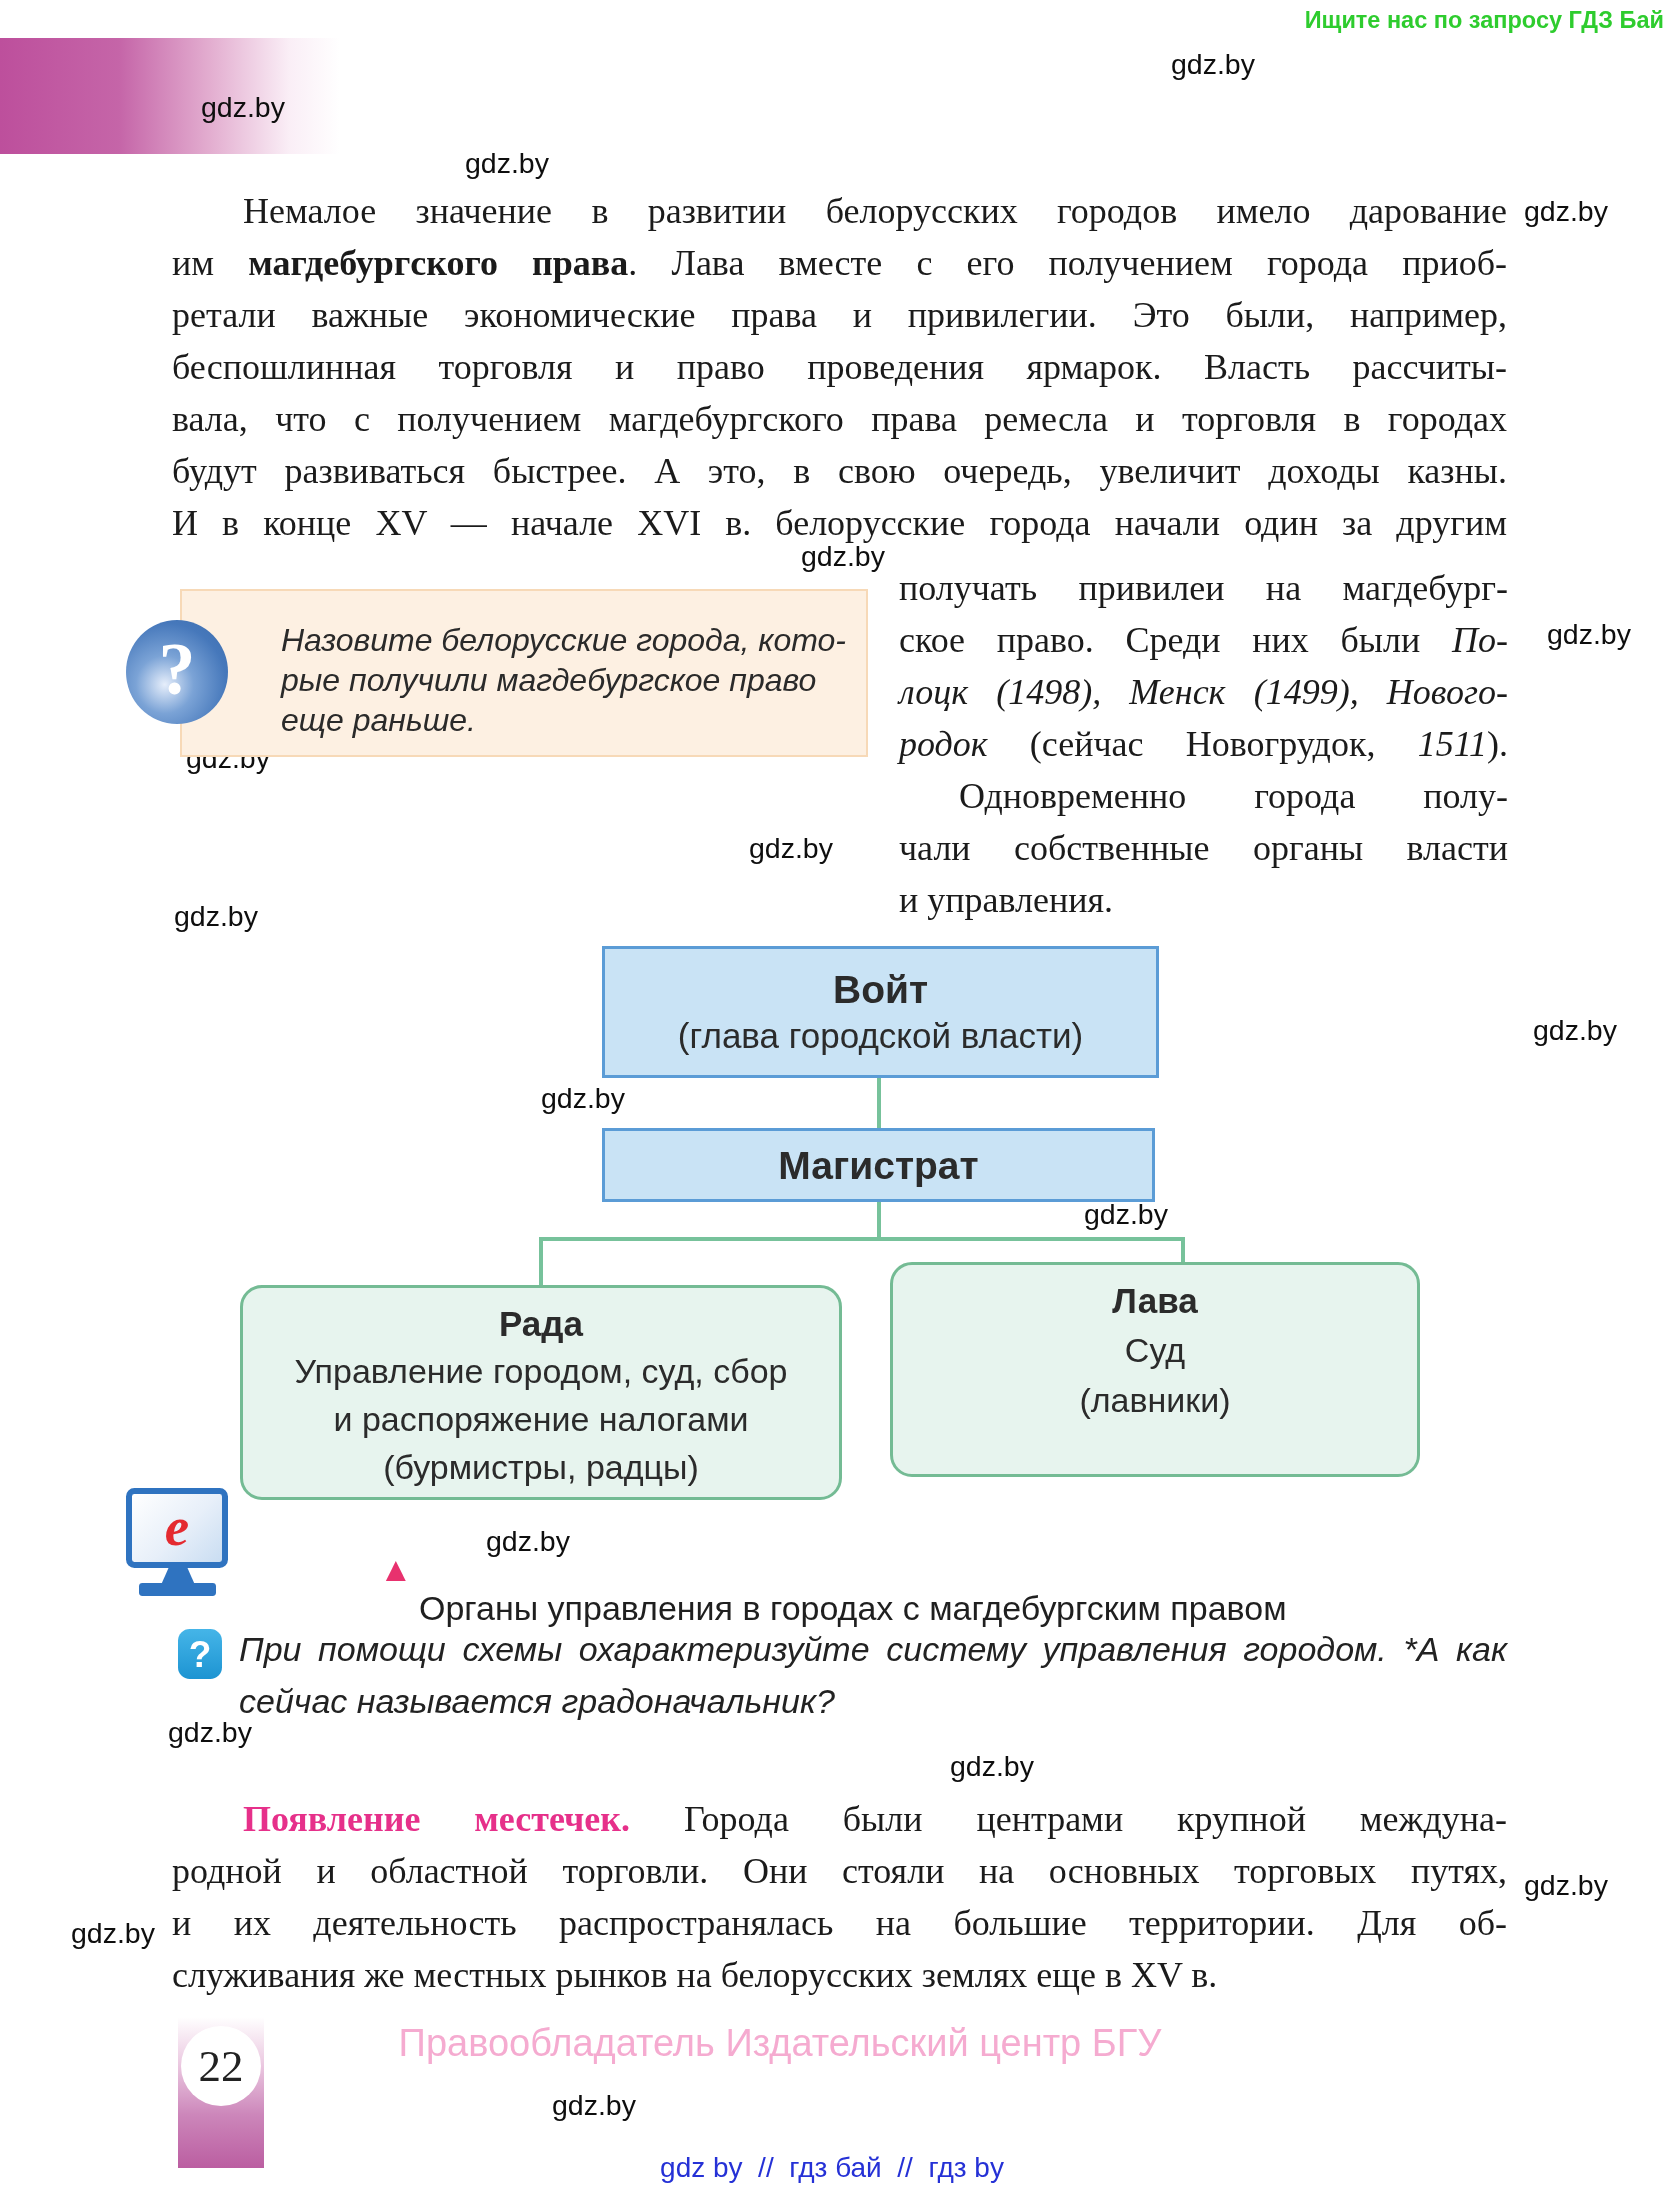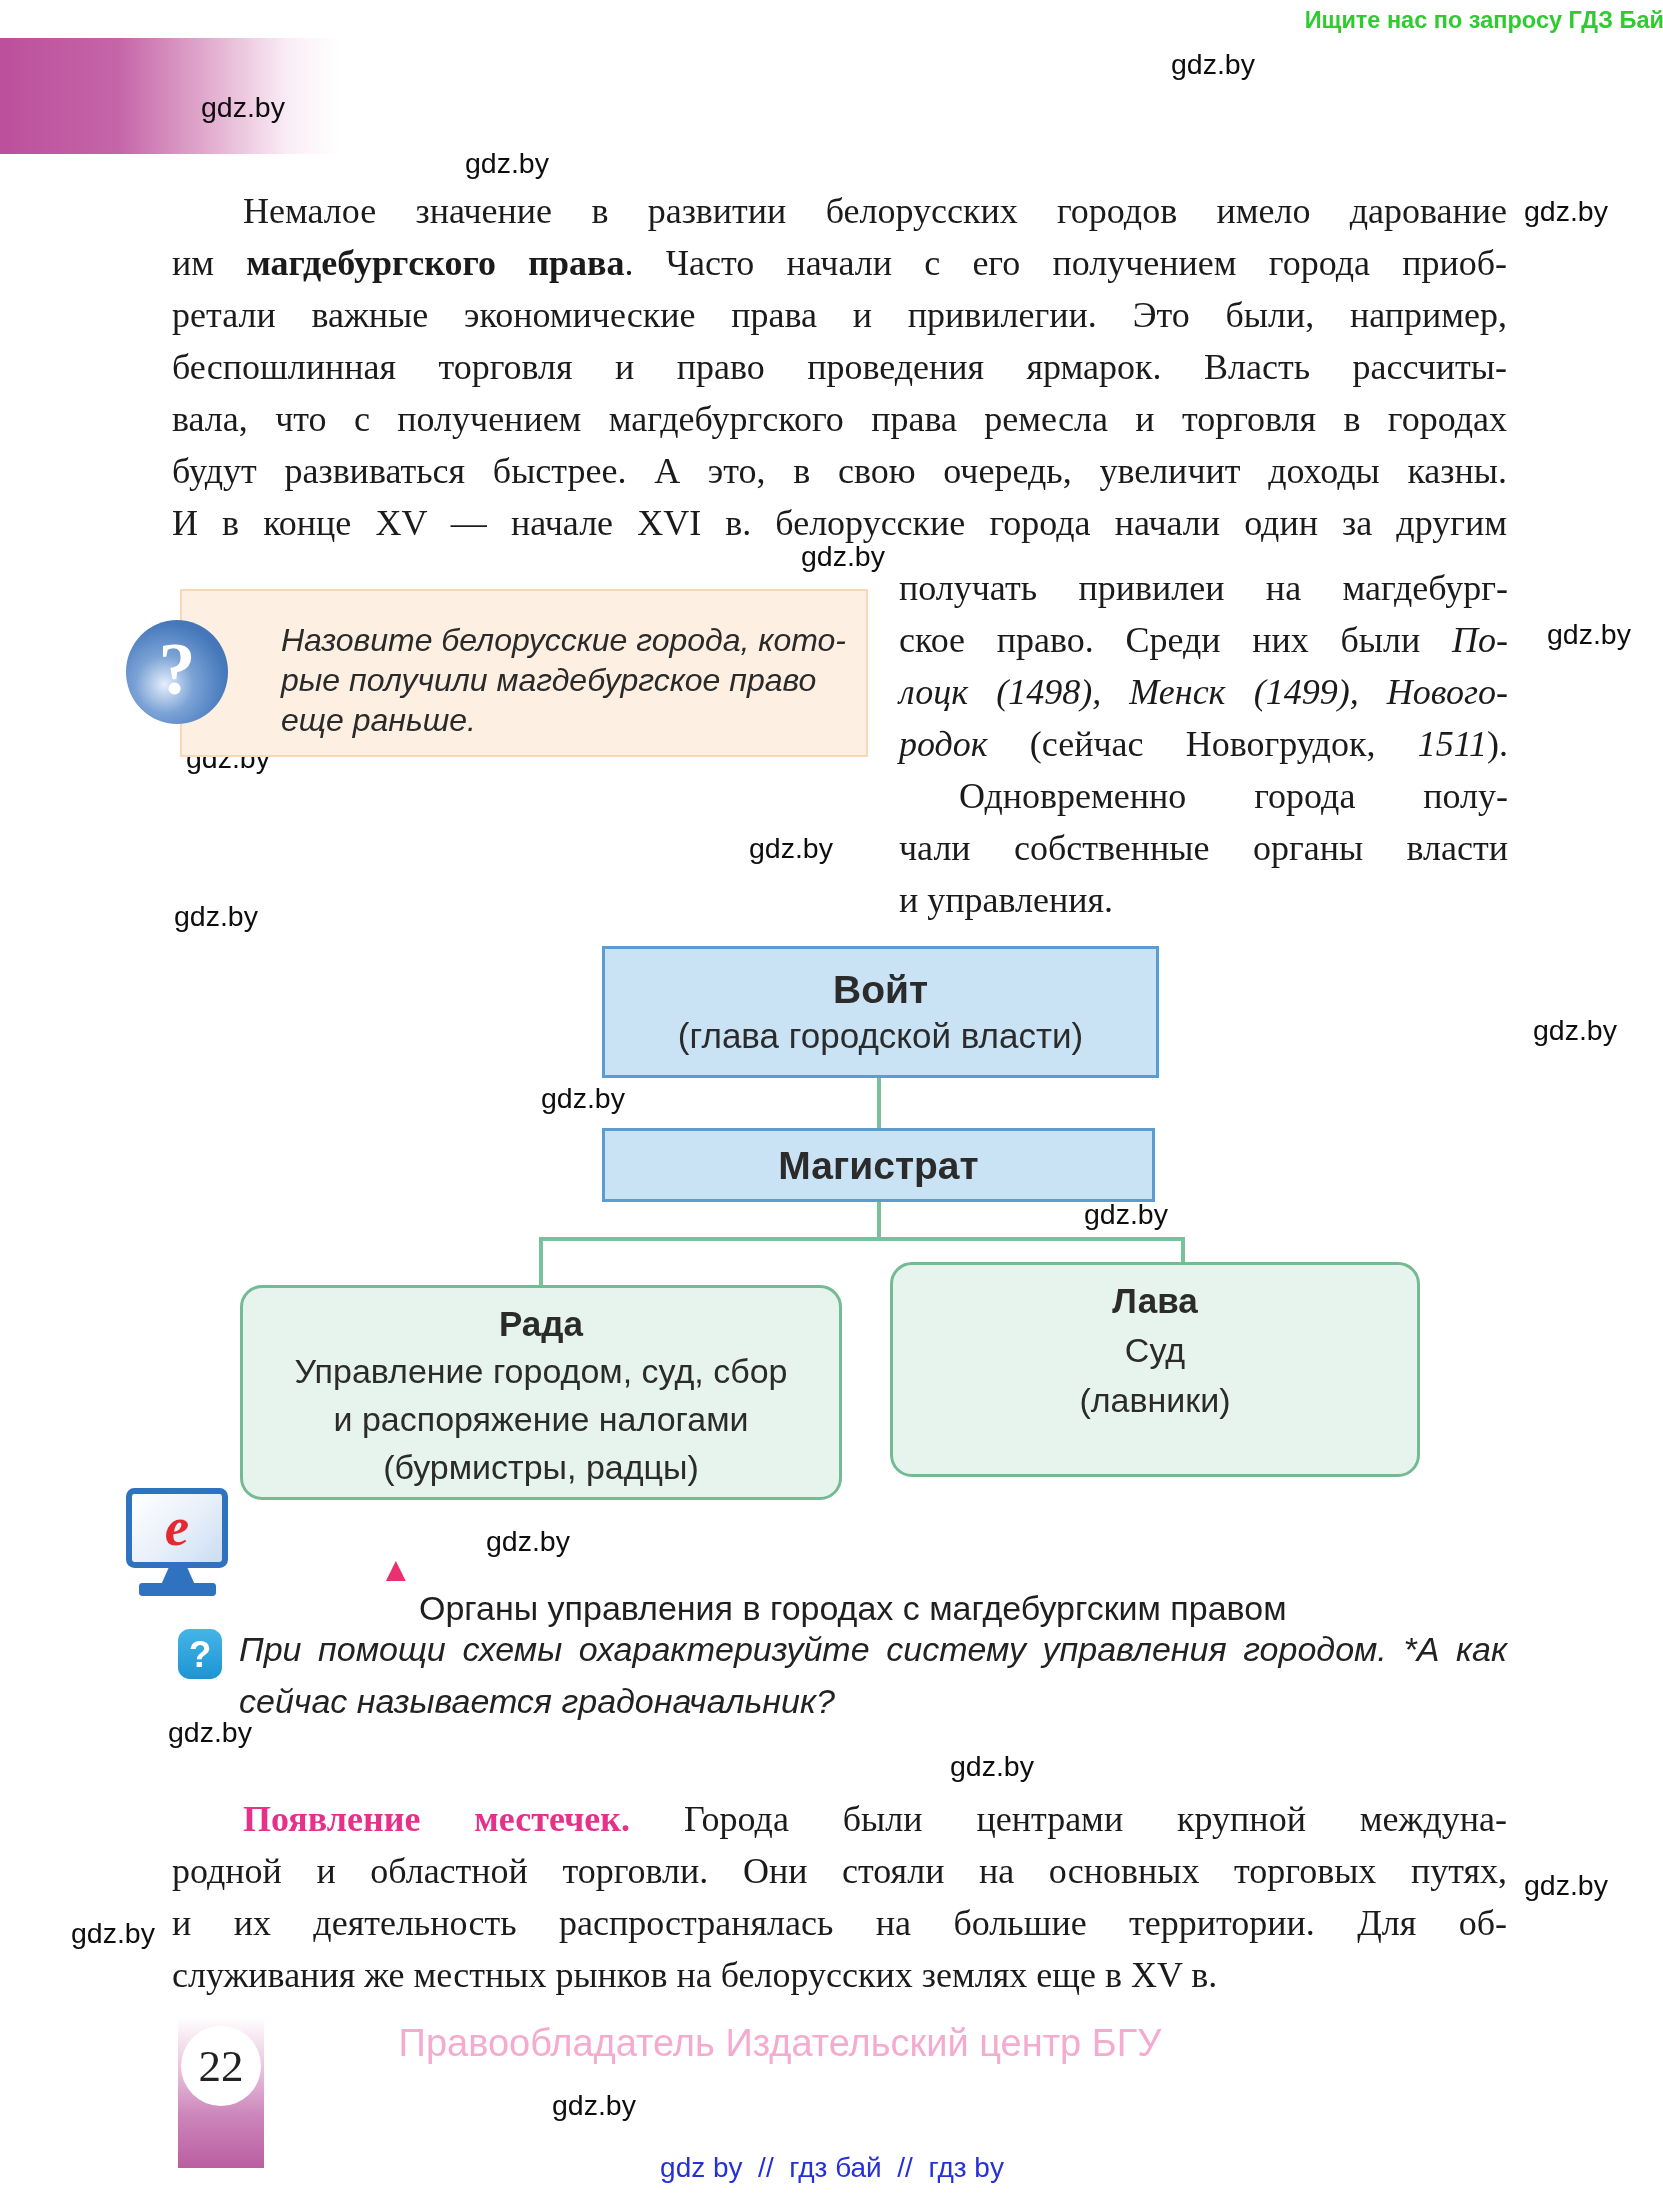--- a/index.html
+++ b/index.html
@@ -149,21 +149,21 @@
   <span class="wm" style="left:974px;top:1350px">gdz.by</span>
   <span class="wm" style="left:1234px;top:1439px">gdz.by</span>
   <span class="wm" style="left:486px;top:1526px">gdz.by</span>
   <span class="wm" style="left:168px;top:1717px">gdz.by</span>
   <span class="wm" style="left:950px;top:1751px">gdz.by</span>
   <span class="wm" style="left:1524px;top:1870px">gdz.by</span>
   <span class="wm" style="left:71px;top:1918px">gdz.by</span>
   <span class="wm" style="left:552px;top:2090px">gdz.by</span>
 
   <div class="bl j" style="left:172px;top:186px;width:1335px;padding-left:71px;box-sizing:border-box">Немалое значение в развитии белорусских городов имело дарование</div>
-  <div class="bl j" style="left:172px;top:238px;width:1335px"><span>им</span> <span class="b">магдебургского права</span><span>. Часто начали с его получением города приоб-</span></div>
+  <div class="bl j" style="left:172px;top:238px;width:1335px"><span>им</span> <span class="b">магдебургского права</span><span>. Лава вместе с его получением города приоб-</span></div>
   <div class="bl j" style="left:172px;top:290px;width:1335px">ретали важные экономические права и привилегии. Это были, например,</div>
   <div class="bl j" style="left:172px;top:342px;width:1335px">беспошлинная торговля и право проведения ярмарок. Власть рассчиты-</div>
   <div class="bl j" style="left:172px;top:394px;width:1335px">вала, что с получением магдебургского права ремесла и торговля в городах</div>
   <div class="bl j" style="left:172px;top:446px;width:1335px">будут развиваться быстрее. А это, в свою очередь, увеличит доходы казны.</div>
   <div class="bl j" style="left:172px;top:498px;width:1335px">И в конце XV — начале XVI в. белорусские города начали один за другим</div>
 
   <div class="qbox"></div>
   <div class="qellipse">
       <span>?</span>
     </div>

